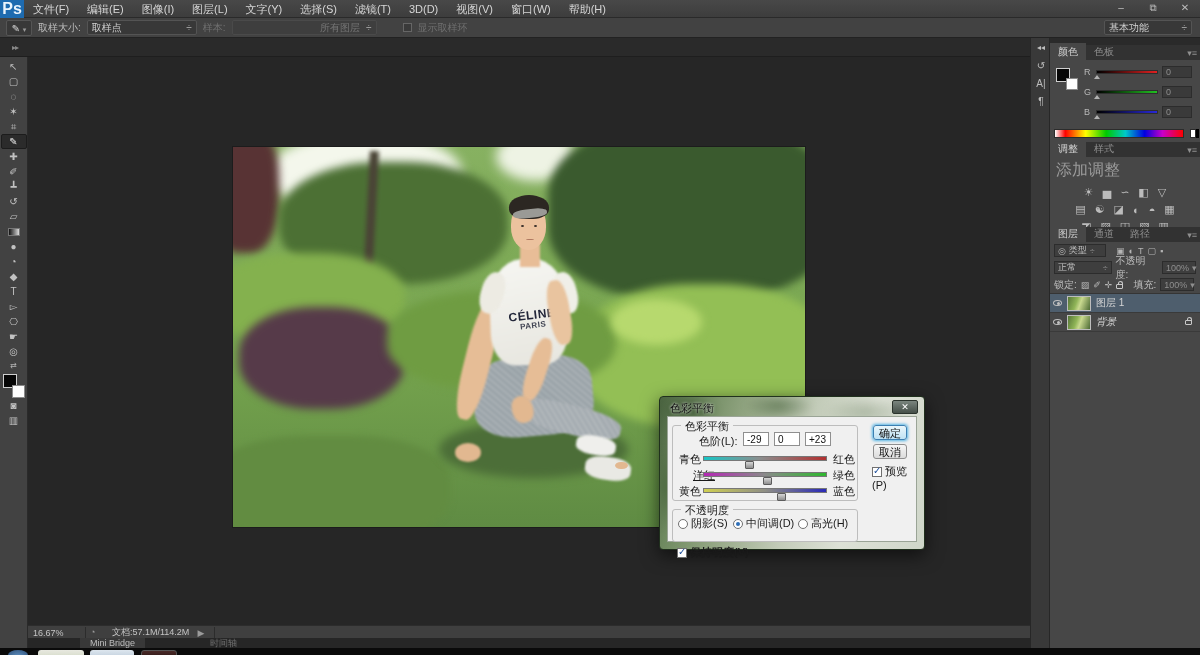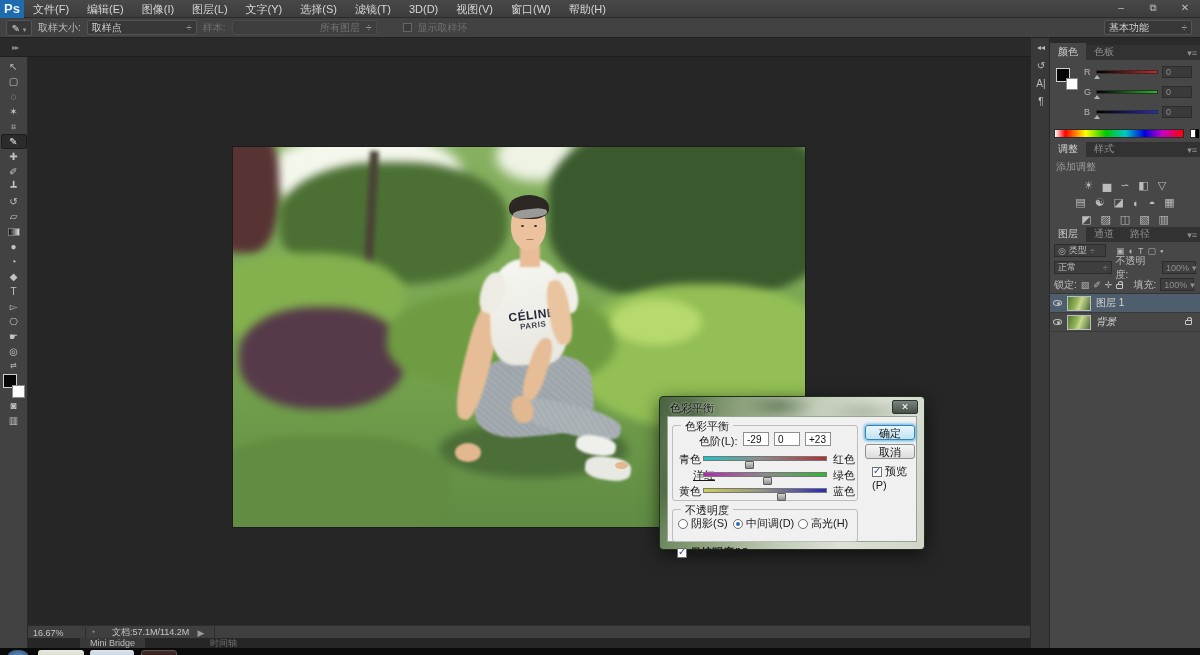--- a/index.html
+++ b/index.html
@@ -2,21 +2,21 @@
 <html><head>
 <meta charset="utf-8">
 <style>
   html,body{margin:0;padding:0;background:#191919;}
   *{box-sizing:border-box;font-family:"Liberation Sans","DejaVu Sans",sans-serif;}
   #app{position:relative;width:1200px;height:655px;overflow:hidden;background:#282828;font-size:11px;color:#c8c8c8;}
   .r{position:absolute;}
 
   
   .menubar{left:0;top:0;width:1200px;height:18px;background:linear-gradient(#484848,#3d3d3d);border-bottom:1px solid #2a2a2a;display:flex;align-items:center;}
-  .pslogo{width:24px;height:18px;background:#1e6bb0;color:#eaf4fd;font-weight:bold;font-size:13px;display:flex;align-items:center;justify-content:center;}
+  .pslogo{width:24px;height:18px;background:#1e6bb0;color:#eaf4fd;font-weight:bold;font-size:16px;display:flex;align-items:center;justify-content:center;}
   .menu-item{padding:0 9px;font-size:11px;color:#d6d6d6;line-height:18px;}
   .winbtns{position:absolute;right:4px;top:0;display:flex;gap:10px;color:#bdbdbd;font-size:10px;line-height:16px;}
   .winbtns span{width:22px;text-align:center;}
   .optbar{left:0;top:18px;width:1200px;height:20px;background:#424242;border-bottom:1px solid #222;display:flex;align-items:center;gap:6px;padding-left:6px;}
   .tool-chip{width:26px;height:16px;background:#383838;border:1px solid #555;border-radius:2px;color:#d8d8d8;font-size:10px;text-align:center;line-height:15px;}
   .dd{height:15px;background:#383838;border:1px solid #545454;border-radius:2px;color:#cfcfcf;font-size:10px;display:flex;align-items:center;padding:0 4px;gap:6px;}
   .dd .spin{color:#9a9a9a;}
   .dd.disabled{color:#757575;border-color:#4a4a4a;background:#3e3e3e;}
   .lbl{font-size:10px;color:#bdbdbd;}
   .lbl.disabled,.cb-dis{color:#6f6f6f;}
@@ -54,21 +54,21 @@
     border-radius:4px;filter:blur(3px);}
   .dlg-title{position:absolute;left:10px;top:4px;font-size:11px;color:#111;text-shadow:0 0 3px #fff;z-index:2;}
   .dlg-x{position:absolute;right:6px;top:3px;width:26px;height:14px;background:linear-gradient(#7a857e,#454f48);border:1px solid #2a332c;border-radius:2px;color:#fff;font-size:9px;text-align:center;line-height:13px;z-index:2;}
   .dlg-body{position:absolute;left:7px;top:19px;right:7px;bottom:7px;background:#f0f0f0;border:1px solid #9aa496;font-size:11px;color:#1a1a1a;}
   .grp{position:absolute;border:1px solid #bdbdbd;border-radius:3px;}
   .grp>.gt{position:absolute;left:8px;top:-7px;background:#f0f0f0;padding:0 4px;font-size:11px;color:#1a1a1a;}
   .numfield{position:absolute;width:26px;height:14px;background:#fff;border:1px solid #8f8f8f;font-size:10px;line-height:13px;padding-left:3px;color:#111;}
   .strack{position:absolute;width:124px;height:5px;border:1px solid #777;}
   .sthumb{position:absolute;top:4px;width:9px;height:8px;background:linear-gradient(#d6d6d6,#8e8e8e);border:1px solid #5c5c5c;border-radius:1px;}
   .sl-lbl{position:absolute;font-size:11px;color:#1a1a1a;}
-  .btn{position:absolute;width:50px;height:15px;text-align:center;font-size:11px;line-height:14px;border-radius:3px;color:#111;}
+  .btn{position:absolute;width:34px;height:15px;text-align:center;font-size:11px;line-height:14px;border-radius:3px;color:#111;margin-left:8px;}
   .btn.ok{background:linear-gradient(#eaf6fb,#bfe3f4);border:1px solid #3c7fb1;box-shadow:0 0 3px 1px #53b4e4;}
   .btn.cancel{background:linear-gradient(#f6f6f6,#dcdcdc);border:1px solid #8e8e8e;}
   .wcb{display:inline-block;width:10px;height:10px;background:#fff;border:1px solid #707070;position:relative;vertical-align:-2px;margin-right:3px;}
   .wcb.on::after{content:"✓";position:absolute;left:0px;top:-3px;font-size:10px;color:#1d4f9c;font-weight:bold;}
   .wrad{display:inline-block;width:10px;height:10px;border-radius:50%;background:#fff;border:1px solid #707070;position:relative;vertical-align:-2px;margin-right:3px;}
   .wrad.on::after{content:"";position:absolute;left:2px;top:2px;width:4px;height:4px;border-radius:50%;background:#2f6fb8;}
 
   
   .dock{left:1030px;top:38px;width:20px;height:617px;background:#393939;border-left:1px solid #272727;border-right:1px solid #272727;}
   .dock .dicon{width:20px;height:18px;display:flex;align-items:center;justify-content:center;color:#bdbdbd;font-size:10px;}
@@ -323,21 +323,21 @@
       <span style="position:absolute;right:4px;bottom:4px;width:6px;height:9px;background:#fff;border:1px solid #2c2c2c;"></span>
       <span style="position:absolute;right:1px;bottom:4px;width:3px;height:9px;background:#000;"></span>
     </div>
 
     <div class="ptabs">
       <span class="ptab on">调整</span>
       <span class="ptab">样式</span>
       <span class="pmenu">▾≡</span>
     </div>
     <div class="pbody" style="height:70px;">
-      <div style="padding:3px 6px;font-size:10px;color:#9a9a9a;">添加调整</div>
+      <div style="padding:3px 6px;font-size:16px;color:#9a9a9a;">添加调整</div>
       <div class="adjicons">
         <span>☀</span>
         <span>▅</span>
         <span>∽</span>
         <span>◧</span>
         <span>▽</span>
       </div>
       <div class="adjicons">
         <span>▤</span>
         <span>☯</span>

